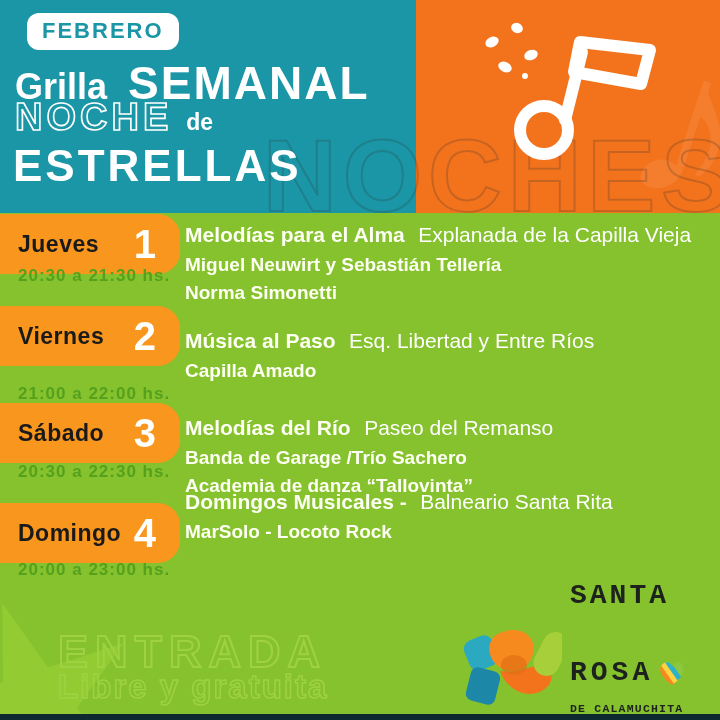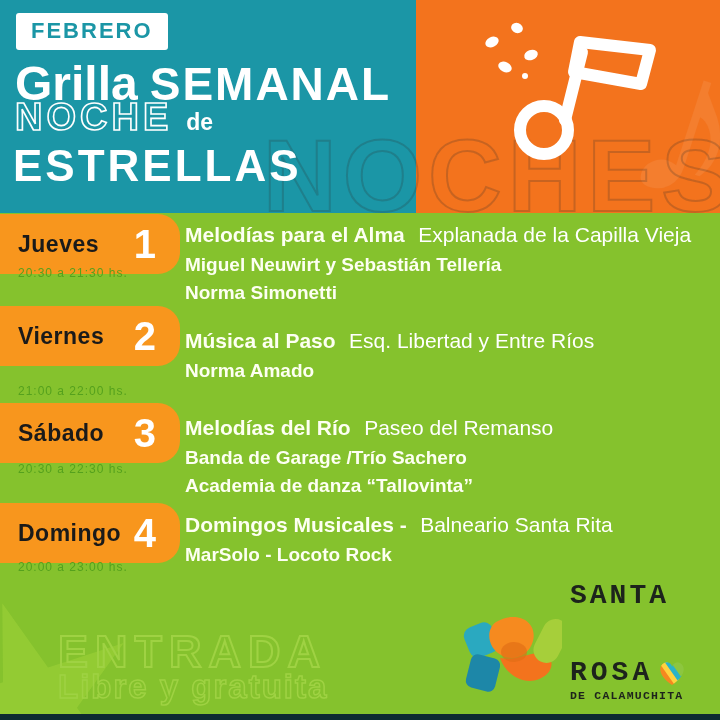--- a/index.html
+++ b/index.html
@@ -10,56 +10,56 @@
   *{margin:0;padding:0;box-sizing:border-box;}
   html,body{width:720px;height:720px;overflow:hidden;}
   body{font-family:"Liberation Sans",sans-serif;}
   .poster{position:relative;width:720px;height:720px;background:var(--green-bg);overflow:hidden;}
 
   
   .header{position:absolute;left:0;top:0;width:720px;height:213px;background:var(--teal);overflow:hidden;}
   .orange-square{position:absolute;left:416px;top:0;width:304px;height:213px;background:var(--orange-block);}
   .faint-note{position:absolute;right:-25px;top:18px;font-size:215px;line-height:1;color:rgba(255,255,255,0.08);transform:rotate(18deg);font-weight:700;}
   .watermark{position:absolute;left:263px;top:118px;font-size:102px;font-weight:800;letter-spacing:6px;color:transparent;-webkit-text-stroke:2px rgba(45,45,45,0.22);white-space:nowrap;}
-  .month-badge{position:absolute;left:16px;top:13px;background:#fff;color:var(--teal);font-size:22px;font-weight:800;letter-spacing:2px;padding:5px 15px 6px;border-radius:3px;}
+  .month-badge{position:absolute;left:27px;top:13px;background:#fff;color:var(--teal);font-size:22px;font-weight:800;letter-spacing:2px;padding:5px 15px 6px;border-radius:12px;}
   .title-line1{position:absolute;left:15px;top:56px;display:flex;align-items:baseline;color:#fff;white-space:nowrap;}
-  .title-regular{font-size:48px;font-weight:600;}
-  .title-bold{font-size:46px;font-weight:800;margin-left:12px;letter-spacing:2px;}
+  .title-regular{font-size:36px;font-weight:600;}
+  .title-bold{font-size:46px;font-weight:800;margin-left:21px;letter-spacing:2px;}
   .title-line2{position:absolute;left:15px;top:96px;display:flex;align-items:baseline;white-space:nowrap;}
   .outline-word{font-size:38px;font-weight:800;letter-spacing:4px;color:transparent;-webkit-text-stroke:1.6px #fff;}
   .small-de{font-size:23px;font-weight:700;color:#fff;margin-left:14px;}
   .title-line3{position:absolute;left:13px;top:141px;font-size:44px;font-weight:800;letter-spacing:3px;color:#fff;white-space:nowrap;}
   .note-svg{position:absolute;left:478px;top:12px;}
 
   
   .day-badge{position:absolute;left:0;width:180px;height:60px;background:var(--orange-badge);
     border-radius:0 22px 22px 0;display:flex;align-items:center;padding:0 24px 0 18px;}
   .day-name{font-size:23px;font-weight:900;color:var(--day-text);letter-spacing:0.5px;}
   .day-number{font-size:40px;font-weight:800;color:#fff;margin-left:auto;line-height:1;}
-  .time-label{position:absolute;left:18px;font-size:12px;font-weight:400;letter-spacing:1px;color:var(--time-green);white-space:nowrap;}
+  .time-label{position:absolute;left:18px;font-size:17px;font-weight:700;letter-spacing:1px;color:var(--time-green);white-space:nowrap;}
   .event{position:absolute;left:185px;color:#fff;white-space:nowrap;}
   .event .line{line-height:28px;}
   .event-title{font-size:21px;font-weight:800;color:#fdfff2;}
   .event-venue{font-size:21px;font-weight:400;color:#fff;margin-left:9px;}
   .event-performer{font-size:19px;font-weight:700;color:#fdfff2;}
 
   
   .star{position:absolute;left:-72px;top:598px;width:215px;height:215px;background:#95cc35;
     clip-path:polygon(50% 0%,61% 35%,98% 35%,68% 57%,79% 91%,50% 70%,21% 91%,32% 57%,2% 35%,39% 35%);
     transform:rotate(-18deg);opacity:0.85;}
   .entrada{position:absolute;left:58px;top:626px;font-size:45px;font-weight:800;letter-spacing:7px;
     color:transparent;-webkit-text-stroke:2px var(--green-light);white-space:nowrap;}
   .entrada-sub{position:absolute;left:58px;top:668px;font-size:33px;font-weight:700;letter-spacing:2px;
     color:transparent;-webkit-text-stroke:1.5px var(--green-light);white-space:nowrap;}
   .logo{position:absolute;left:458px;top:581px;display:flex;align-items:flex-end;font-family:Liberation Mono, monospace;}
   .logo-text{margin-left:8px;color:#1d231c;}
   .logo-l1{font-size:28px;font-weight:900;letter-spacing:3px;line-height:1.05;}
   .logo-l2-row{display:flex;align-items:center;margin-top:48px;}
   .logo-l2{font-size:28px;font-weight:900;letter-spacing:4px;line-height:1.05;}
-  .logo-l3{font-size:11.5px;font-weight:800;letter-spacing:1.2px;margin-top:1px;}
+  .logo-l3{font-size:11.5px;font-weight:800;letter-spacing:1.2px;margin-top:14px;}
   .bottom-bar{position:absolute;left:0;bottom:0;width:720px;height:6px;background:var(--dark-bar);}
 </style>
 </head>
 <body>
 
 <div class="poster">
 
   <div class="header">
     <div class="orange-square">
       <span class="faint-note">♪</span>
@@ -112,21 +112,21 @@
   <div class="day-badge" style="top:306px">
     <span class="day-name">Viernes</span>
     <span class="day-number">2</span>
   </div>
   <div class="time-label" style="top:384px">21:00 a 22:00 hs.</div>
   <div class="event" style="top:327px">
     <div class="line">
       <span class="event-title">Música al Paso</span>
       <span class="event-venue">Esq. Libertad y Entre Ríos</span>
     </div>
-    <div class="line event-performer">Norma Amado</div>
+    <div class="line event-performer">Capilla Amado</div>
   </div>
 
   <div class="day-badge" style="top:403px">
     <span class="day-name">Sábado</span>
     <span class="day-number">3</span>
   </div>
   <div class="time-label" style="top:462px">20:30 a 22:30 hs.</div>
   <div class="event" style="top:414px">
     <div class="line">
       <span class="event-title">Melodías del Río</span>
@@ -134,21 +134,21 @@
     </div>
     <div class="line event-performer">Banda de Garage /Trío Sachero</div>
     <div class="line event-performer">Academia de danza “Tallovinta”</div>
   </div>
 
   <div class="day-badge" style="top:503px">
     <span class="day-name">Domingo</span>
     <span class="day-number">4</span>
   </div>
   <div class="time-label" style="top:560px">20:00 a 23:00 hs.</div>
-  <div class="event" style="top:511px">
+  <div class="event" style="top:488px">
     <div class="line">
       <span class="event-title">Domingos Musicales -</span>
       <span class="event-venue">Balneario Santa Rita</span>
     </div>
     <div class="line event-performer">MarSolo  - Locoto Rock</div>
   </div>
 
   <div class="star"></div>
 
   <div class="entrada">ENTRADA</div>

